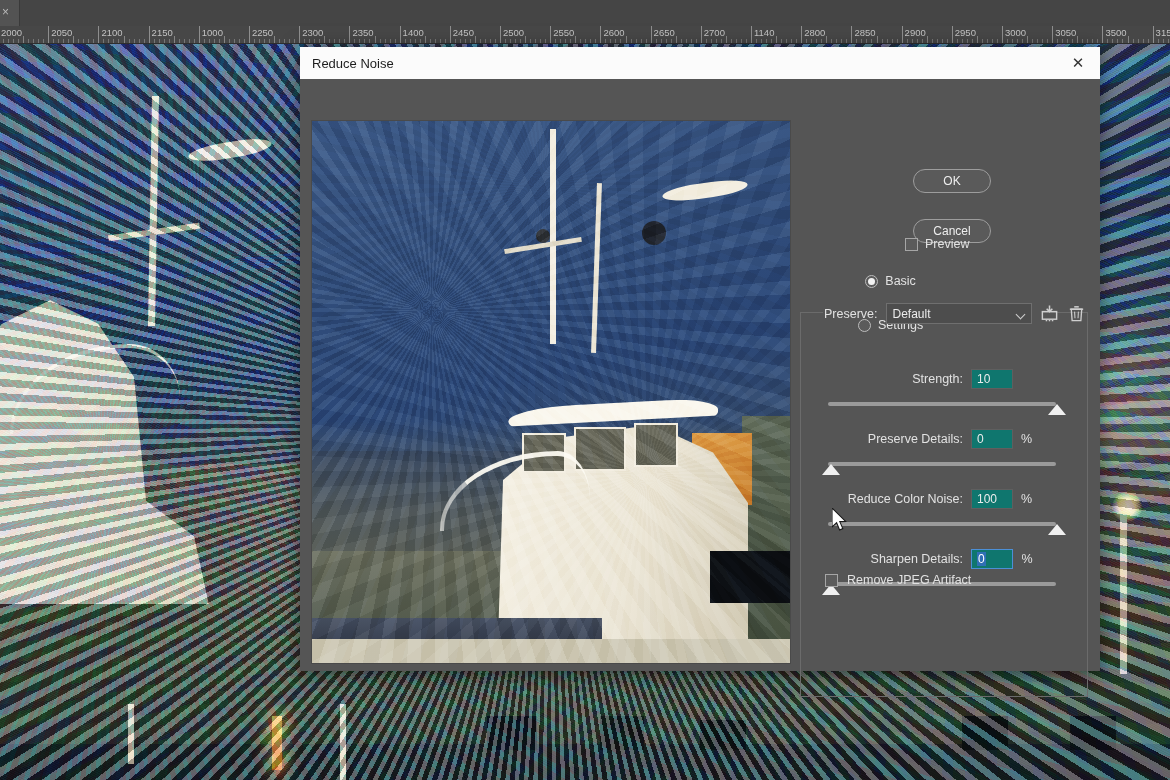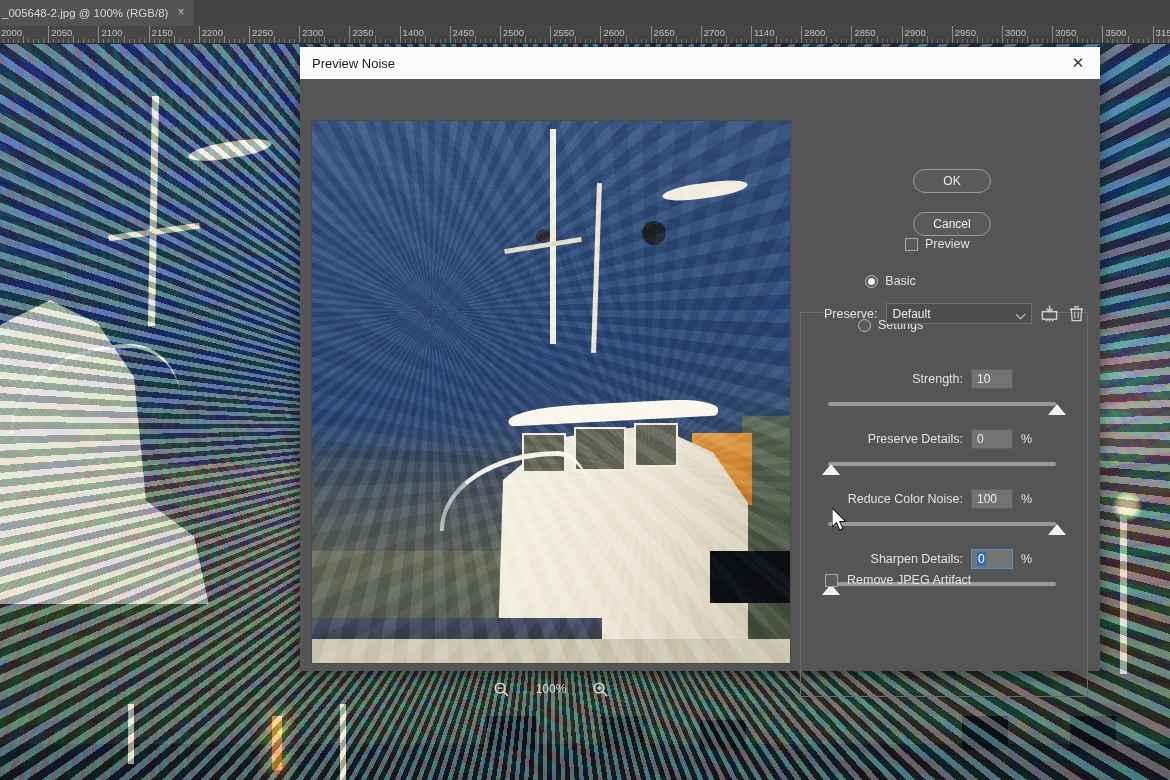--- a/index.html
+++ b/index.html
@@ -254,21 +254,21 @@
   #rpanel {
     position: absolute; left: 500px; top: 41px; width: 288px; height: 585px;
   }
   .btn {
     width: 78px; height: 24px; border-radius: 12px;
     background: #5a5a5a; border: 1px solid #9d9d9d; color: #eeeeee;
     font-size: 12px; display: flex; align-items: center; justify-content: center;
     cursor: pointer; font-family: "Liberation Sans", sans-serif;
   }
   #ok-btn  { position: absolute; left: 113px; top: 49px; }
-  #cancel-btn { position: absolute; left: 113px; top: 92px; }
+  #cancel-btn { position: absolute; left: 113px; top: 99px; }
 
   #preview-row {
     position: absolute; left: 105px; top: 117px;
     display: flex; align-items: center; gap: 7px;
   }
   .cbox {
     width: 13px; height: 13px; background: #5b5b5b;
     border: 1px solid #a6a6a6; cursor: pointer;
   }
   .lbl { color: #e2e2e2; font-size: 12.5px; }
@@ -316,21 +316,21 @@
   .toolico { width: 19px; height: 19px; cursor: pointer; }
 
   
   .sblock { position: absolute; left: 0; width: 288px; }
   .srow {
     display: flex; align-items: center; justify-content: flex-end;
     gap: 8px; padding-right: 55px;
   }
   .sname { color: #e2e2e2; font-size: 12.5px; }
   .sfield {
-    width: 42px; height: 20px; background: #737373; border: 1px solid #5f5f5f;
+    width: 42px; height: 20px; background: #0f766e; border: 1px solid #5f5f5f;
     color: #ececec; font-size: 12px; display: flex; align-items: center;
     padding-left: 5px; cursor: text;
   }
   .sfield.focused { border: 1px solid #4c8fd6; }
   .sfield.focused .fv { background: #2f6fb5; color: #ffffff; padding: 0 1px; }
   .spct { color: #e2e2e2; font-size: 12.5px; width: 12px; }
   .strack {
     position: absolute; left: 28px; width: 228px; height: 4px;
     background: #9a9a9a; border-radius: 2px;
   }
@@ -376,21 +376,20 @@
         <div class="win3"></div>
       <div class="win4"></div>
         <div class="win5"></div>
     </div>
     <div id="noise-bg"></div>
     <div id="noise-bg2"></div>
   </div>
 
   <div id="tabbar">
     <div id="doc-tab">
-      <span class="tab-title">_005648-2.jpg @ 100% (RGB/8)</span>
       <span class="tab-close">×</span>
     </div>
   </div>
 
   <div id="ruler">
       <div class="rlabel" style="left: -2px;">2000</div>
       <div class="rtick minor" style="left: 3.02px;"></div>
       <div class="rtick minor" style="left: 8.04px;"></div>
       <div class="rtick minor" style="left: 13.06px;"></div>
       <div class="rtick minor" style="left: 18.08px;"></div>
@@ -426,21 +425,21 @@
       <div class="rtick minor" style="left: 153.62px;"></div>
       <div class="rtick minor" style="left: 158.64px;"></div>
       <div class="rtick minor" style="left: 163.66px;"></div>
       <div class="rtick minor" style="left: 168.68px;"></div>
       <div class="rtick mid" style="left: 173.7px;"></div>
       <div class="rtick minor" style="left: 178.72px;"></div>
       <div class="rtick minor" style="left: 183.74px;"></div>
       <div class="rtick minor" style="left: 188.76px;"></div>
       <div class="rtick minor" style="left: 193.78px;"></div>
       <div class="rtick" style="left: 198.8px;"></div>
-      <div class="rlabel" style="left: 198.8px;">2200</div>
+      <div class="rlabel" style="left: 198.8px;">1000</div>
       <div class="rtick minor" style="left: 203.82px;"></div>
       <div class="rtick minor" style="left: 208.84px;"></div>
       <div class="rtick minor" style="left: 213.86px;"></div>
       <div class="rtick minor" style="left: 218.88px;"></div>
       <div class="rtick mid" style="left: 223.9px;"></div>
       <div class="rtick minor" style="left: 228.92px;"></div>
       <div class="rtick minor" style="left: 233.94px;"></div>
       <div class="rtick minor" style="left: 238.96px;"></div>
       <div class="rtick minor" style="left: 243.98px;"></div>
       <div class="rtick" style="left: 249px;"></div>
@@ -644,21 +643,21 @@
       <div class="rtick" style="left: 1152.6px;"></div>
       <div class="rlabel" style="left: 1152.6px;">3150</div>
       <div class="rtick minor" style="left: 1157.62px;"></div>
       <div class="rtick minor" style="left: 1162.64px;"></div>
       <div class="rtick minor" style="left: 1167.66px;"></div>
     </div>
 
   <div id="dialog">
 
     <div id="dlg-title">
-      <span class="t">Preview Noise</span>
+      <span class="t">Reduce Noise</span>
       <span id="dlg-close">✕</span>
     </div>
 
     <div id="dlg-body">
 
       <div id="preview-box">
         <div id="prev-art">
           <div class="p-sky"></div>
           <div class="p-mastA"></div>
           <div class="p-mastB"></div>
@@ -676,38 +675,20 @@
           <div class="p-win" style="left:262px;top:306px;width:52px;height:44px;"></div>
           <div class="p-win" style="left:322px;top:302px;width:44px;height:44px;"></div>
           <div class="p-rail"></div>
           <div class="p-dark"></div>
           <div class="p-sea"></div>
           <div class="p-deck"></div>
         </div>
         <div id="prev-noise"></div>
       </div>
 
-      <div id="zoombar">
-        <span class="magico">
-          <svg viewBox="0 0 18 18" width="17" height="17">
-            <circle cx="7.5" cy="7.5" r="5.2" fill="none" stroke="#dcdcdc" stroke-width="1.5"></circle>
-            <line x1="11.4" y1="11.4" x2="16" y2="16" stroke="#dcdcdc" stroke-width="1.8"></line>
-            <line x1="5" y1="7.5" x2="10" y2="7.5" stroke="#dcdcdc" stroke-width="1.4"></line>
-          </svg>
-        </span>
-        <span class="zlabel">100%</span>
-        <span class="magico">
-          <svg viewBox="0 0 18 18" width="17" height="17">
-            <circle cx="7.5" cy="7.5" r="5.2" fill="none" stroke="#dcdcdc" stroke-width="1.5"></circle>
-            <line x1="11.4" y1="11.4" x2="16" y2="16" stroke="#dcdcdc" stroke-width="1.8"></line>
-            <line x1="5" y1="7.5" x2="10" y2="7.5" stroke="#dcdcdc" stroke-width="1.4"></line>
-            <line x1="7.5" y1="5" x2="7.5" y2="10" stroke="#dcdcdc" stroke-width="1.4"></line>
-          </svg>
-        </span>
-      </div>
 
       <div id="rpanel">
 
         <div class="btn" id="ok-btn">OK</div>
         <div class="btn" id="cancel-btn">Cancel</div>
 
         <div id="preview-row">
           <span class="cbox"></span>
           <span class="lbl">Preview</span>
         </div>
@@ -780,21 +761,21 @@
             <span class="sname">Reduce Color Noise:</span>
             <span class="sfield">
               <span class="fv">100</span>
             </span>
             <span class="spct">%</span>
           </div>
           <div class="strack" style="top:33px;"></div>
           <div class="sthumb" style="left:248px; top:35px;"></div>
         </div>
 
-        <div class="sblock" style="top:429px;">
+        <div class="sblock" style="top:429px;text-align:center;">
           <div class="srow">
             <span class="sname">Sharpen Details:</span>
             <span class="sfield focused">
               <span class="fv">0</span>
             </span>
             <span class="spct">%</span>
           </div>
           <div class="strack" style="top:33px;"></div>
           <div class="sthumb" style="left:22px; top:35px;"></div>
         </div>

